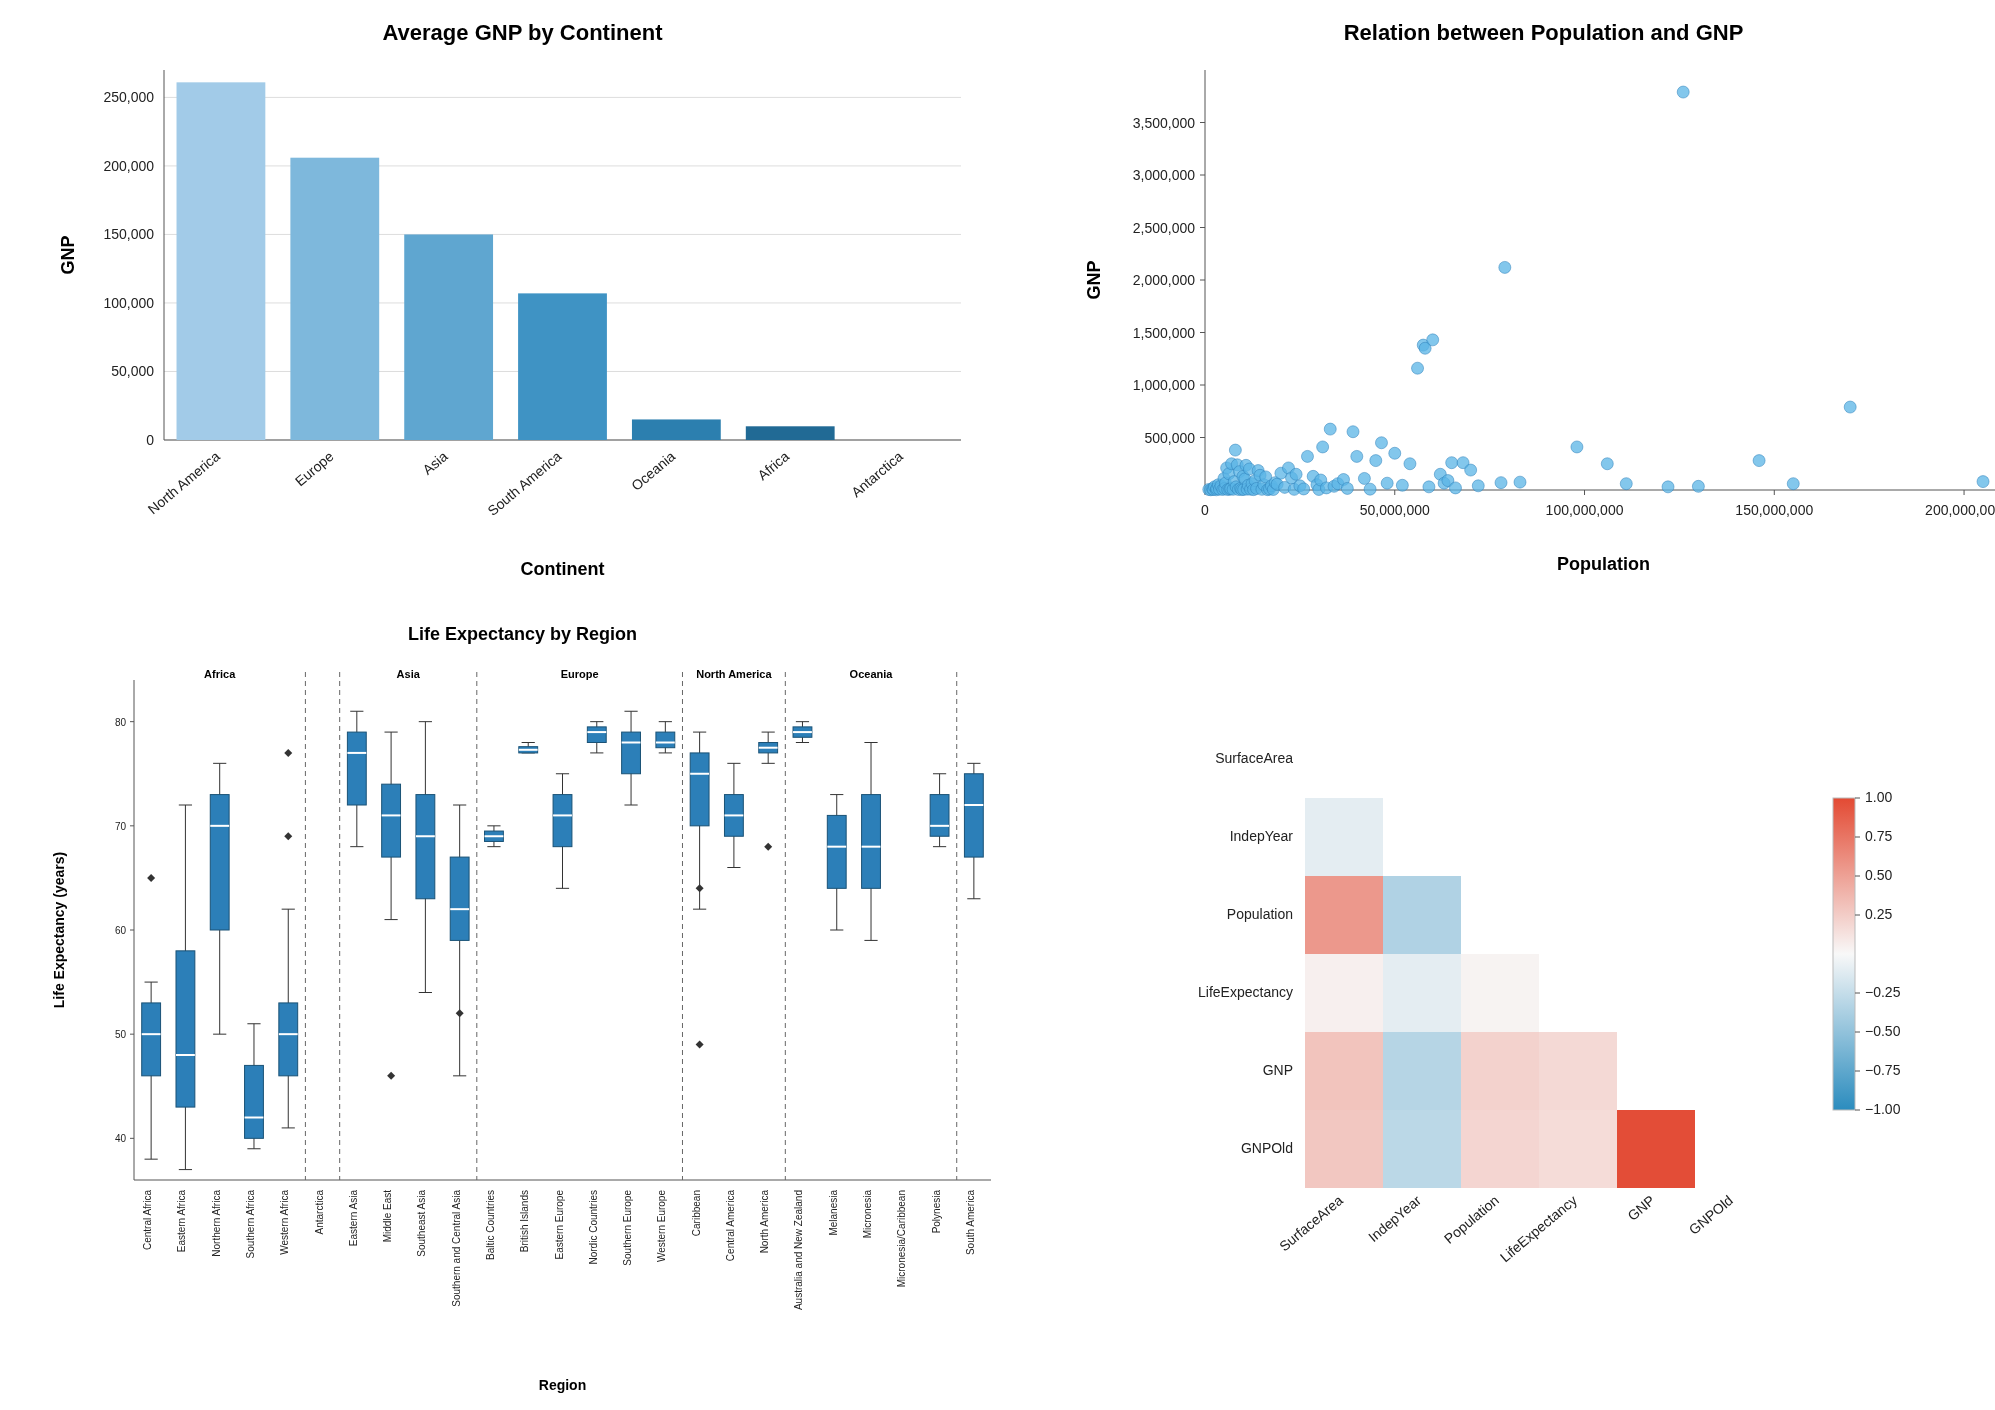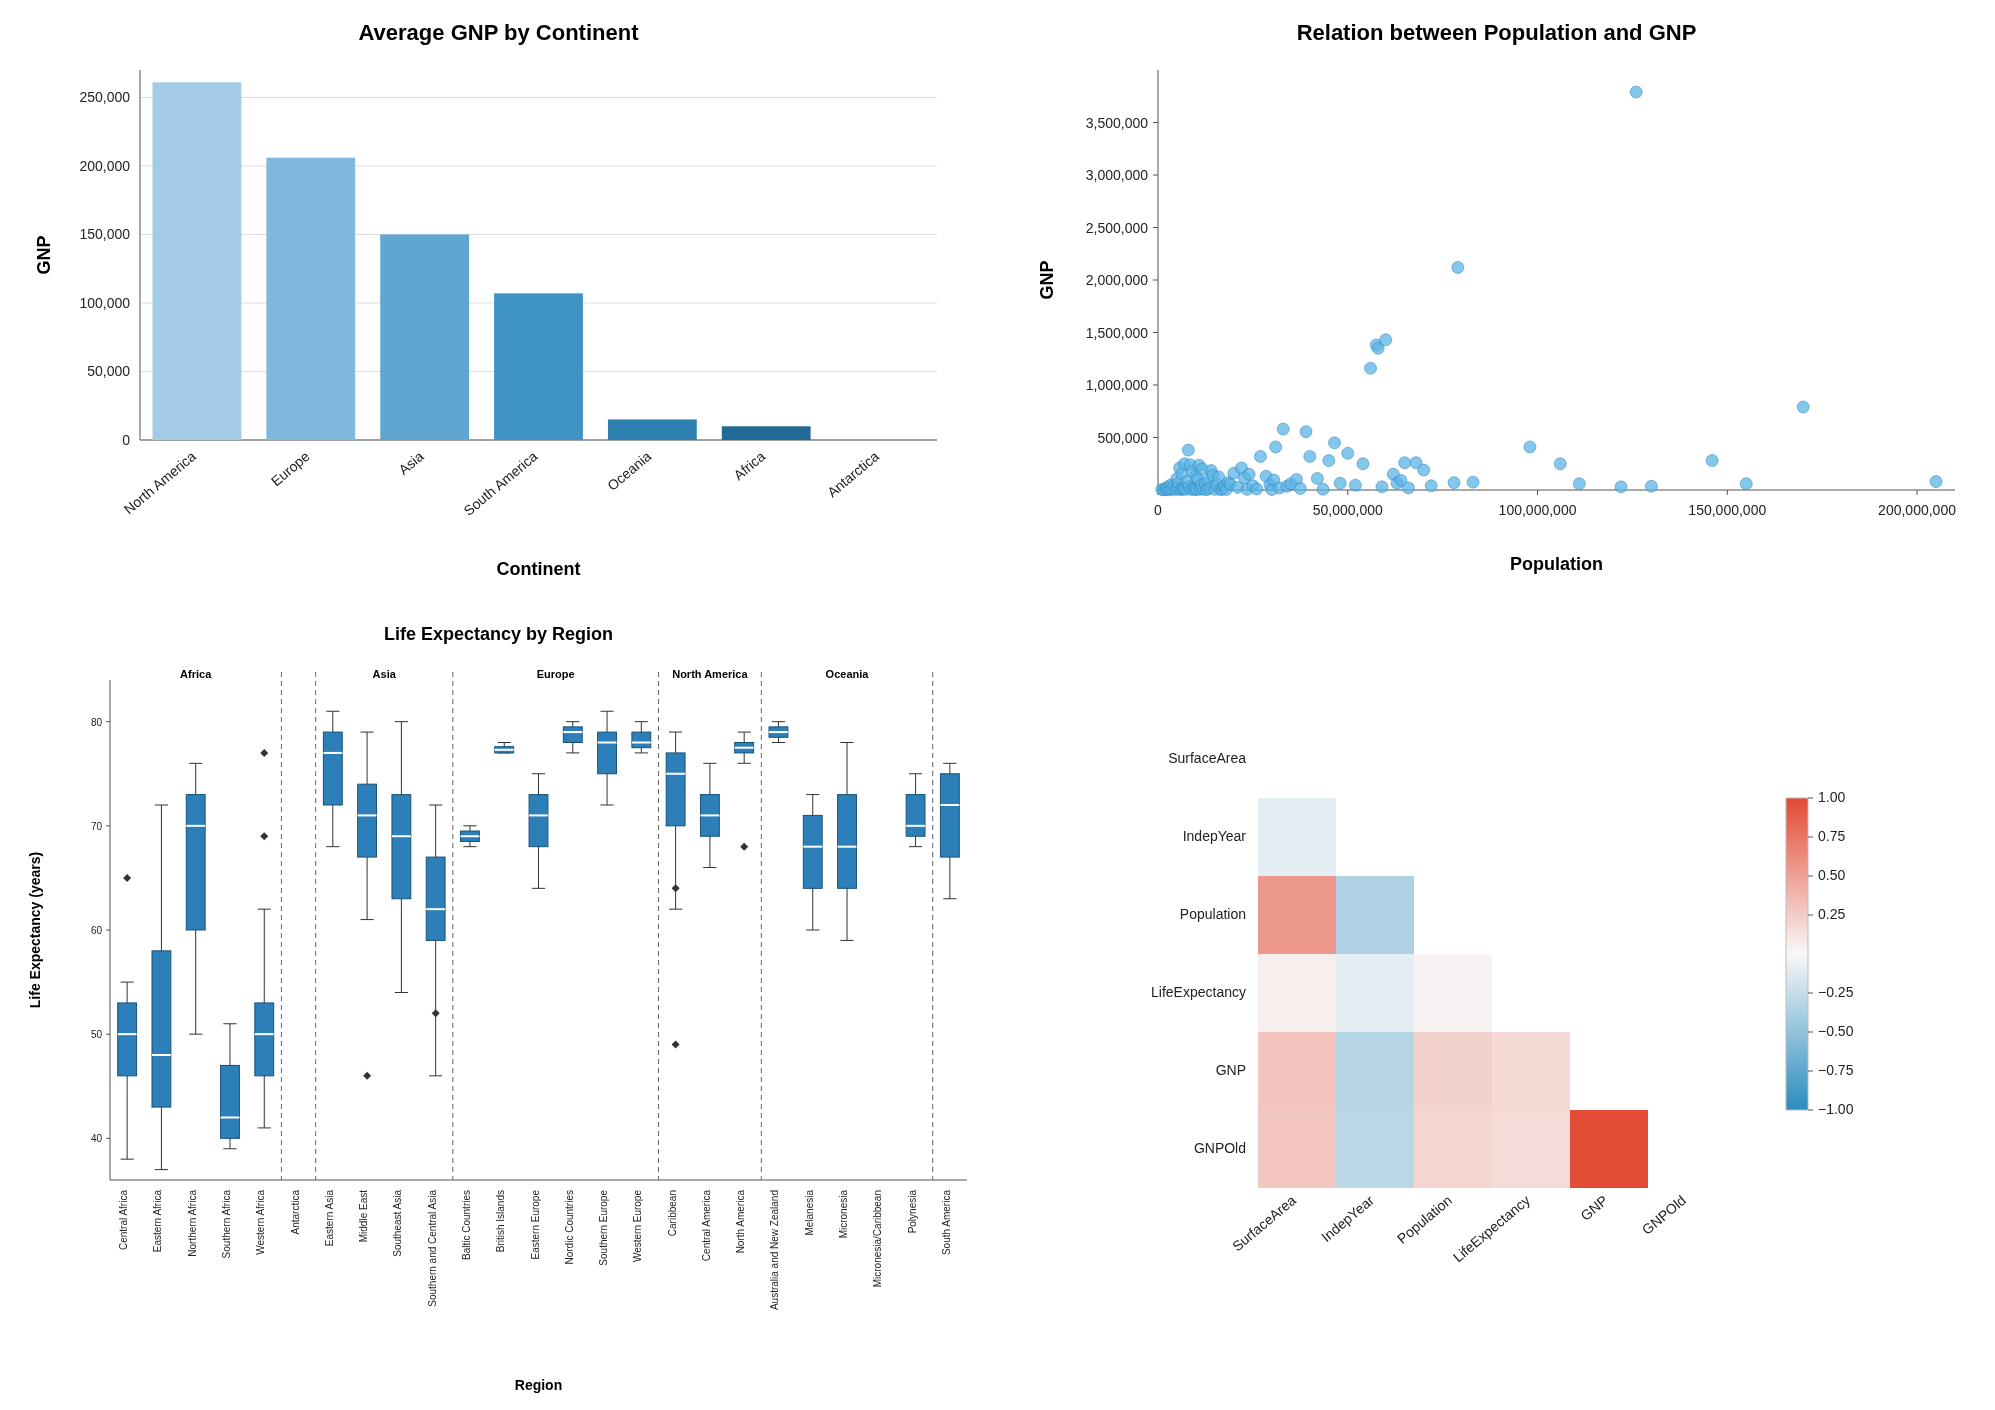--- a/index.html
+++ b/index.html
@@ -13,20 +13,21 @@
   }
   .grid2x2 {
     display: grid;
     grid-template-columns: 1fr 1fr;
     grid-template-rows: 600px 810px;
     width: 100%;
     height: 100%;
   }
   .panel {
     position: relative;
+    padding-left: 24px;
   }
   svg { display: block; }
   .chart-title {
     font-weight: 700;
     font-size: 22px;
     text-anchor: middle;
   }
   .axis-label {
     font-weight: 700;
     font-size: 18px;

